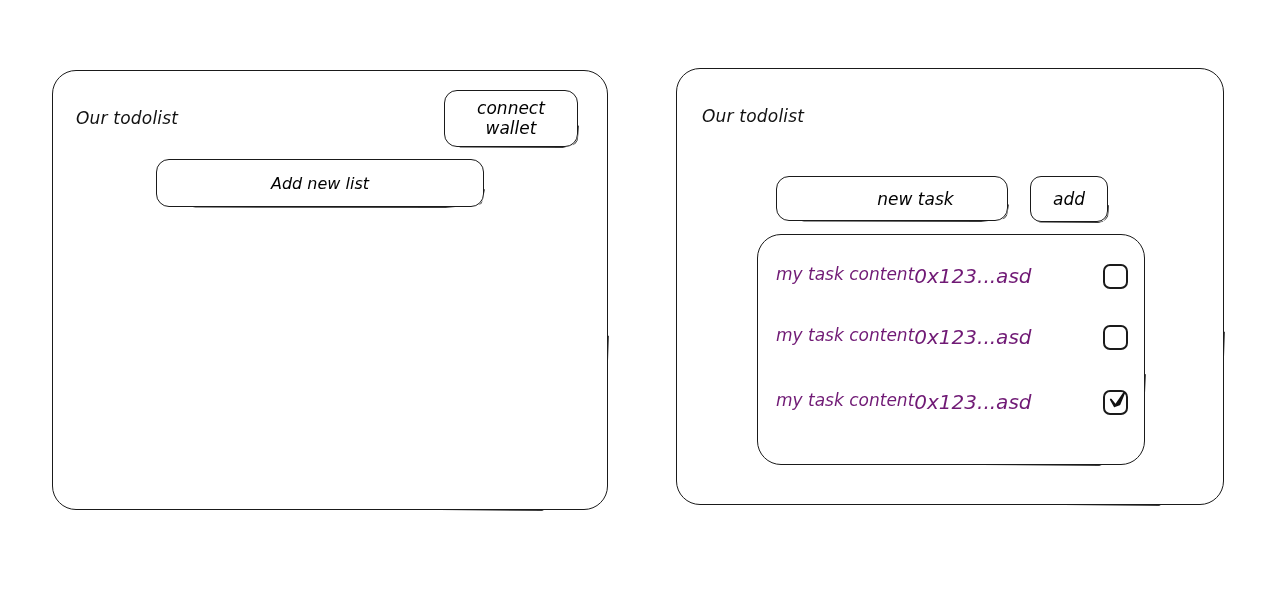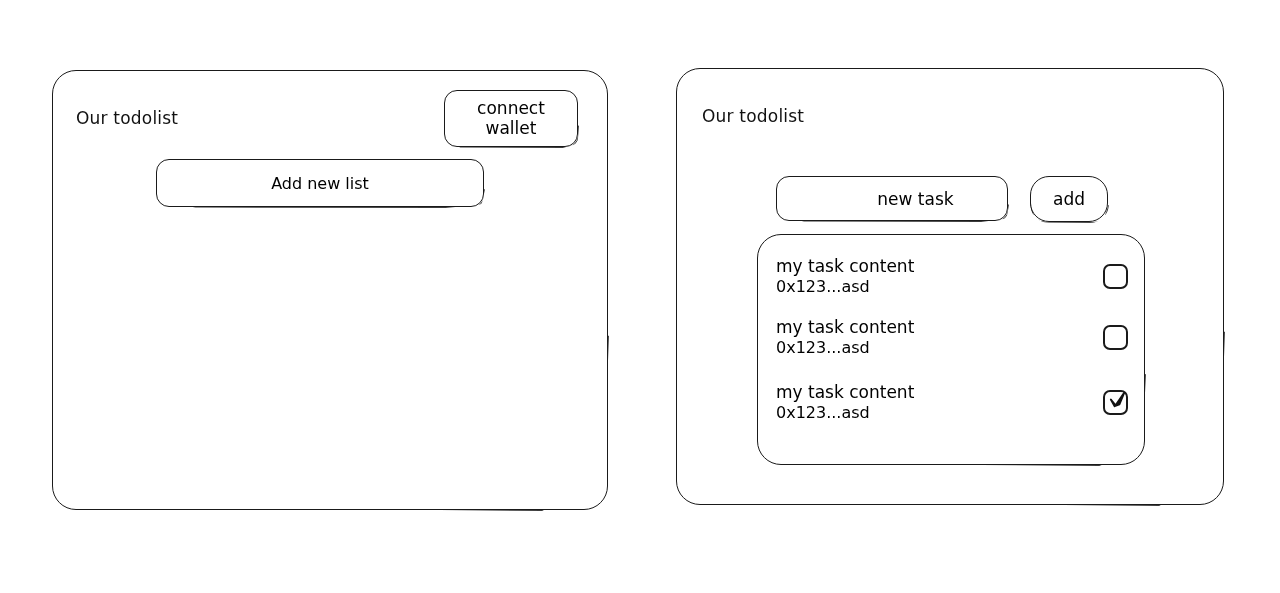--- a/index.html
+++ b/index.html
@@ -36,20 +36,21 @@
 
   .txt{
     position:absolute;
     color:#111111;
     font-family:"DejaVu Sans", sans-serif;
     white-space:pre;
     letter-spacing:.2px;
   }
   .hand{
     font-family:"DejaVu Sans", sans-serif;
+    font-style:italic;
     font-weight:400;
   }
   .center{
     display:flex;align-items:center;justify-content:center;
     text-align:center;
   }
 
   
   #left-panel{left:52px;top:70px;width:556px;height:440px;}
   #left-title{left:76px;top:108px;font-size:17px;}
@@ -68,42 +69,42 @@
   #wallet-badge{
     left:1070px;top:88px;width:135px;height:54px;border-radius:13px;
     font-size:19px;
   }
   #new-task-input{
     left:776px;top:176px;width:232px;height:45px;border-radius:13px;
     font-size:17px;
     padding-left:47px;
   }
   #add-btn{
-    left:1030px;top:176px;width:78px;height:46px;border-radius:19px;
+    left:1030px;top:176px;width:78px;height:46px;border-radius:11px;
     font-size:17px;
   }
   #task-list-card{left:757px;top:234px;width:388px;height:231px;border-radius:24px;}
   #task-list-card::after{border-radius:26px;}
 
   .task-row{
     position:absolute;
     left:776px;
     width:352px;
     height:58px;
     display:flex;
     align-items:center;
     justify-content:space-between;
   }
   .task-text{
-    display:flex;flex-direction:column;
+    display:flex;flex-direction:row;
     line-height:1.22;
-    color:#000000;
+    color:#701a75;
     font-size:17px;
   }
-  .task-addr{font-size:16px;}
+  .task-addr{font-size:20px;}
 
   .checkbox{
     position:relative;
     width:25px;height:25px;
     border:2.1px solid #1a1a1a;
     border-radius:7px;
     background:#fff;
     box-sizing:border-box;
     flex:0 0 auto;
   }

